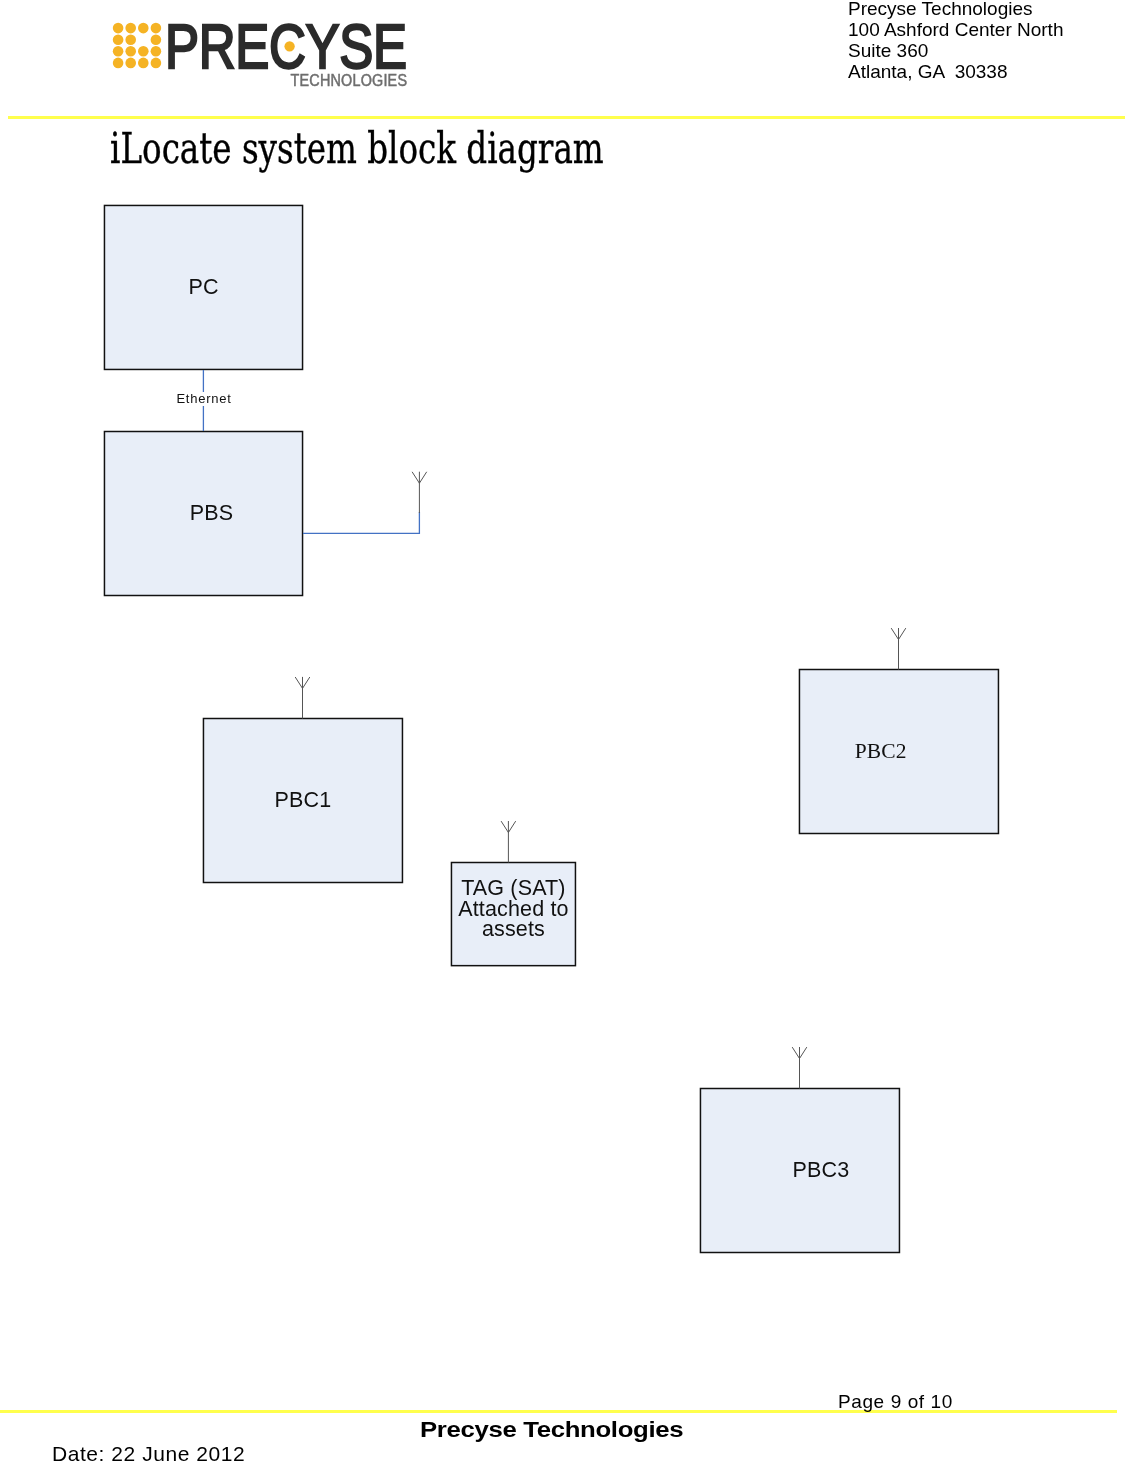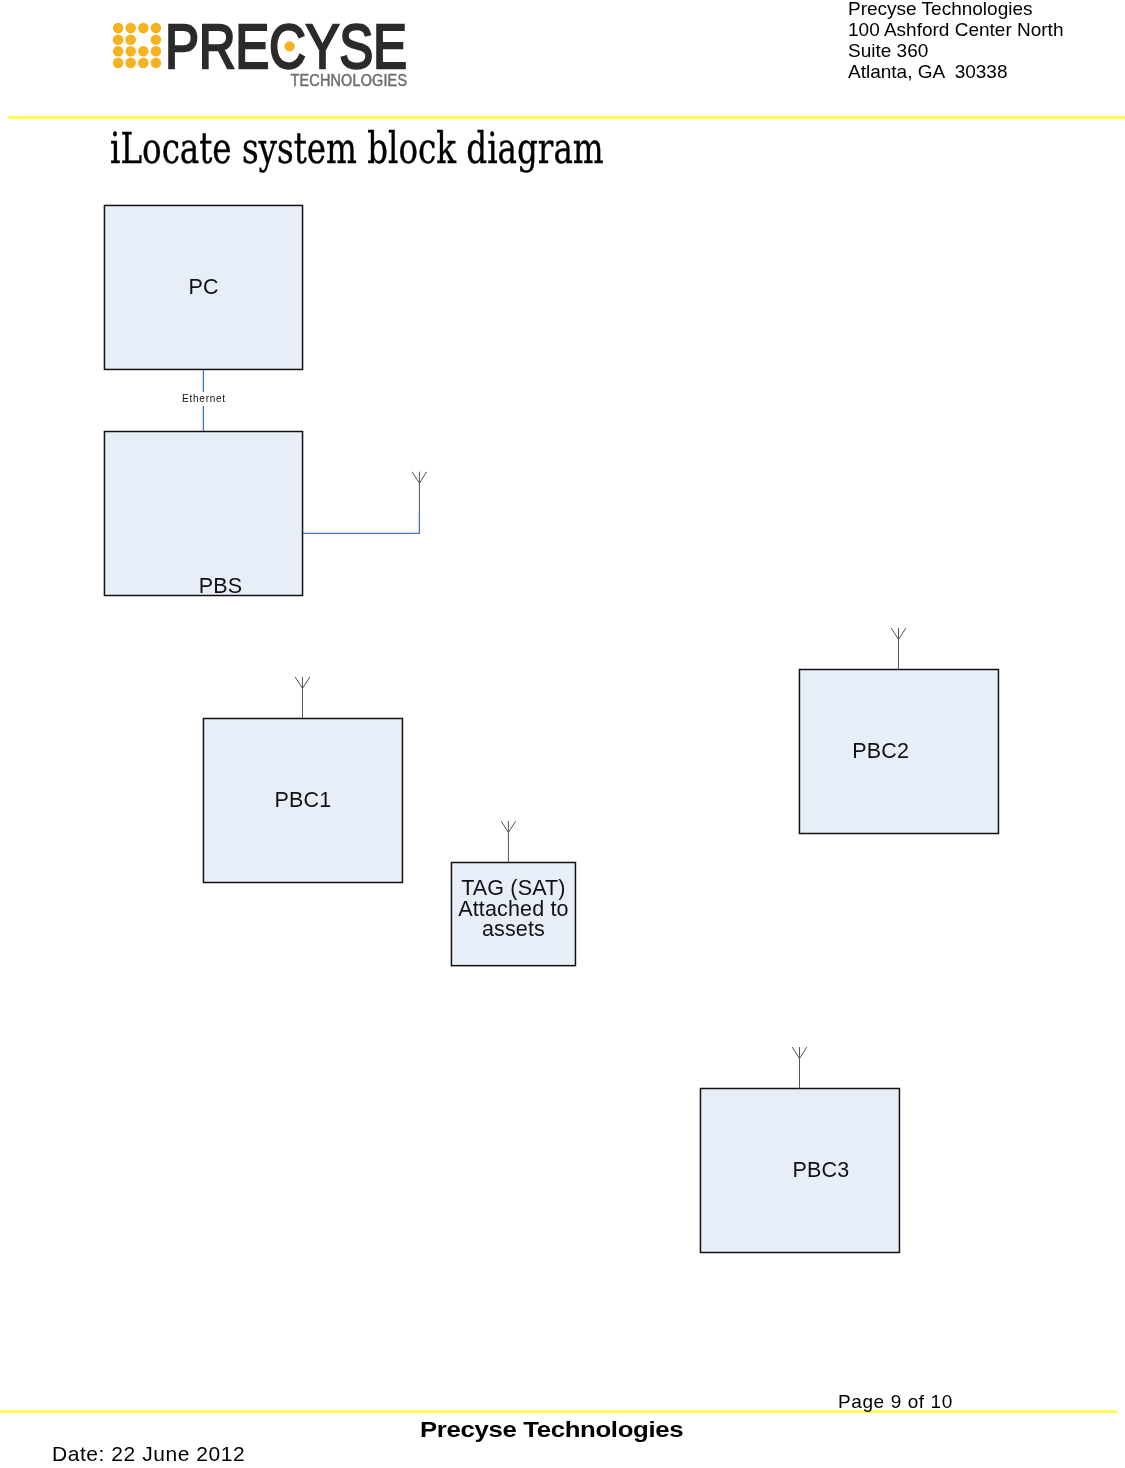--- a/index.html
+++ b/index.html
@@ -16,21 +16,21 @@
   #hdr-rule{position:absolute;left:8px;top:116px;width:1117px;height:3.2px;background:#FFFF4D;}
 
   
   #title-svg{position:absolute;left:0;top:0;width:700px;height:200px;}
 
   
   #diagram{position:absolute;left:0;top:0;width:1125px;height:1468px;}
   .node{position:absolute;box-sizing:border-box;background:transparent;border:0;
         display:flex;align-items:center;justify-content:center;text-align:center;
         font-size:21.5px;letter-spacing:0.15px;color:#111;line-height:20.4px;}
-  .edge-label{position:absolute;background:#fff;font-size:10px;letter-spacing:0.75px;
+  .edge-label{position:absolute;background:#fff;font-size:13px;letter-spacing:0.75px;
               color:#111;text-align:center;white-space:nowrap;line-height:13.7px;padding:0;}
 
   
   #ftr-rule{position:absolute;left:0;top:1409.8px;width:1117px;height:3.2px;background:#FFFF4D;}
   #ftr-company-svg{position:absolute;left:0;top:1400px;width:800px;height:60px;}
   #ftr-date{position:absolute;left:52px;top:1443.4px;font-size:21px;letter-spacing:0.55px;
             color:#000;white-space:nowrap;line-height:1;}
   #ftr-page{position:absolute;left:838px;top:1392px;font-size:19px;letter-spacing:0.6px;
             color:#000;white-space:nowrap;line-height:1;}
 </style>
@@ -120,32 +120,32 @@
           <g stroke="#555555" stroke-width="1.0" fill="none">
             <path d="M799.5 1047 L799.5 1088.5"></path>
             <path d="M792.2 1047.1 L799.5 1058.5"></path>
             <path d="M806.8 1047.1 L799.5 1058.5"></path>
           </g>
         </g>
     </svg>
   <div class="node" style="left: 103.7px; top: 204.7px; width: 199.6px; height: 165.5px;">
         <span style="white-space: pre-line; transform: translateY(-0.5px);">PC</span>
       </div>
-      <div class="node" style="left: 112px; top: 430.75px; width: 217px; height: 165.5px; align-items: flex-end;">
+      <div class="node" style="left: 103px; top: 430.75px; width: 217px; height: 165.5px;">
         <span style="white-space: pre-line; transform: translateY(-0.5px);">PBS</span>
       </div>
       <div class="node" style="left: 202.7px; top: 717.75px; width: 200.5px; height: 165.5px; text-align: center;">
         <span style="white-space: pre-line; transform: translateY(-0.5px);">PBC1</span>
       </div>
       <div class="node" style="left: 450.7px; top: 861.75px; width: 125.5px; height: 96px;">
         <span style="white-space: pre-line; transform: translateY(-1.1px);">TAG (SAT)
 Attached to
 assets</span>
       </div>
-      <div class="node" style="left: 798.7px; top: 668.75px; width: 164px; height: 165.5px;">
+      <div class="node" style="left: 798.7px; top: 668.75px; width: 164px; height: 165.5px; font-family: Liberation Serif, serif;">
         <span style="white-space: pre-line; transform: translateY(-0.5px);">PBC2</span>
       </div>
       <div class="node" style="left: 699.7px; top: 1087.75px; width: 200.5px; height: 165.5px;">
         <span style="white-space: pre-line; transform: translateY(-0.5px); margin-left: 42px;">PBC3</span>
       </div>
       <div class="edge-label" style="left: 176px; top: 392.1px; width: 56px;">Ethernet</div>
     </div>
 
   <div id="ftr-rule" style="background: rgb(255, 255, 77);"></div>
   <svg id="ftr-company-svg" viewBox="0 0 800 60" width="800" height="60">

